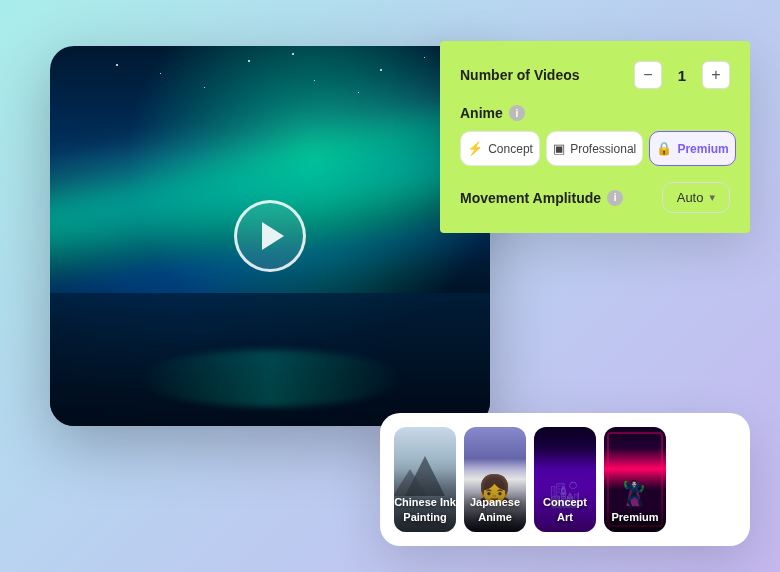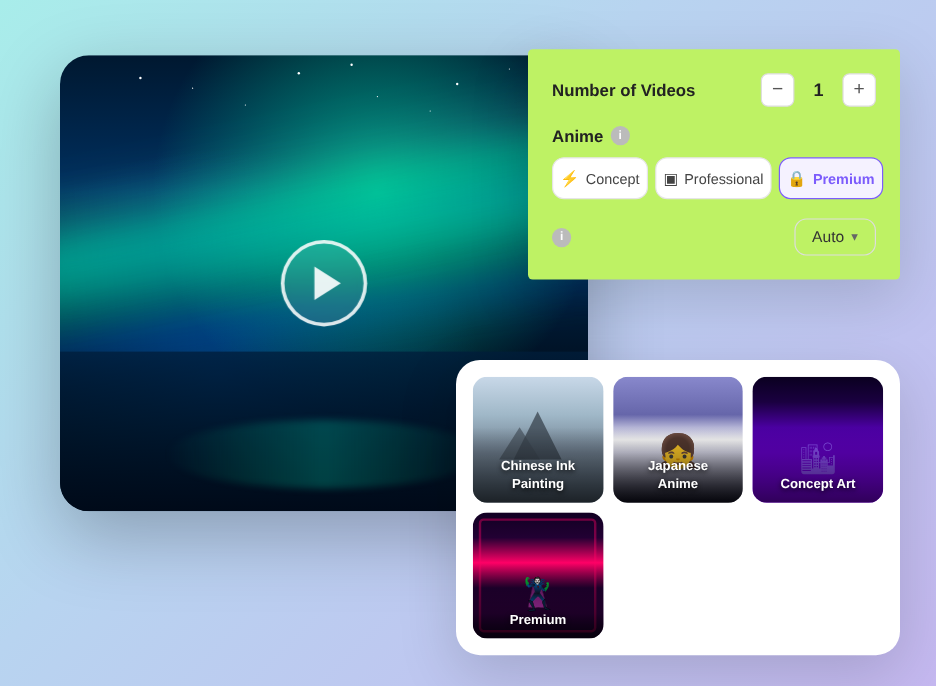--- a/index.html
+++ b/index.html
@@ -305,21 +305,21 @@
       width: 370px;
       background: white;
       border-radius: 20px;
       padding: 14px;
       box-shadow: 0 15px 50px rgba(0,0,0,0.15);
       z-index: 15;
     }
 
     .style-grid {
       display: grid;
-      grid-template-columns: repeat(3, 1fr);
+      grid-template-columns: repeat(5, 1fr);
       gap: 8px;
     }
 
     .style-item {
       border-radius: 12px;
       overflow: hidden;
       position: relative;
       height: 105px;
       cursor: pointer;
     }
@@ -435,20 +435,21 @@
         <span>Professional</span>
       </button>
       <button class="mode-btn active">
         <span class="mode-icon">🔒</span>
         <span>Premium</span>
       </button>
     </div>
 
     <div class="amplitude-row">
       <div class="amplitude-label-group">
+        <span class="panel-label">Movement Amplitude</span>
         <div class="info-icon">i</div>
       </div>
       <div class="auto-dropdown">
         <span>Auto</span>
         <span class="chevron-down">▾</span>
       </div>
     </div>
   </div>
 
   <div class="style-panel">

